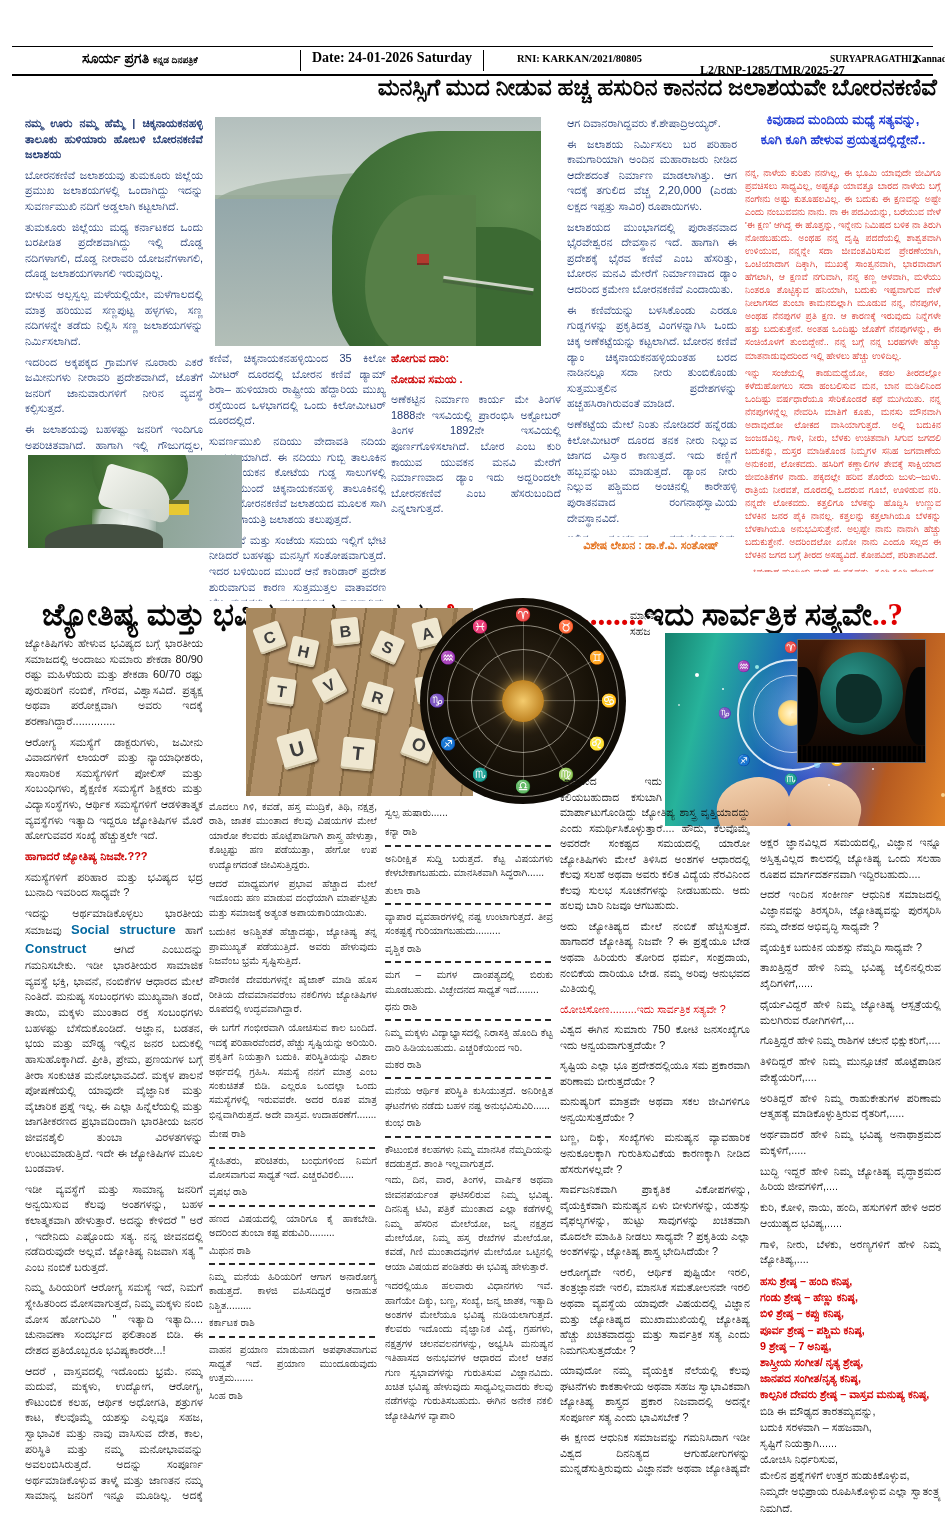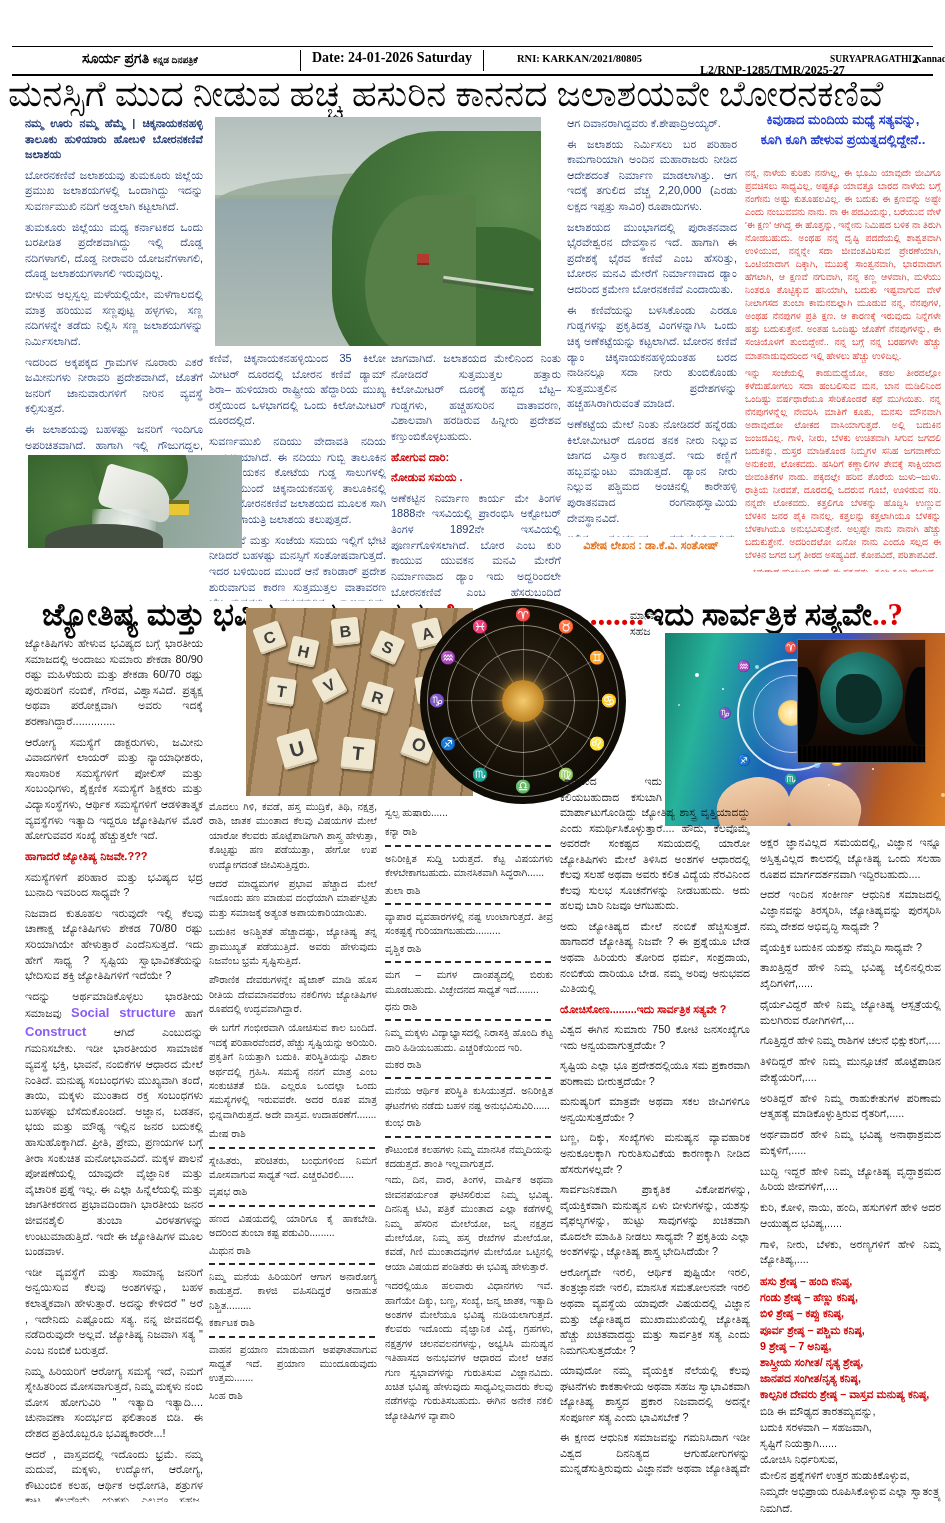--- a/index.html
+++ b/index.html
@@ -12,22 +12,22 @@
   .hdr-item{position:absolute;top:3px;white-space:nowrap;color:#000}
   .hdr-logo{left:70px;font-weight:bold;font-size:14px}
   .hdr-logo-sub{font-size:9px;font-weight:bold;margin-left:4px}
   .hdr-date{left:288px;width:182px;text-align:center;font-family:"Liberation Serif",serif;
             font-weight:bold;font-size:14px;border-left:1.5px solid #000;border-right:1.5px solid #000;height:21px}
   .hdr-rni{left:505px;font-family:"Liberation Serif",serif;font-weight:bold;font-size:10.5px;top:6px}
   .hdr-reg{left:688px;font-family:"Liberation Serif",serif;font-weight:bold;font-size:12px;top:16px}
   .hdr-paper{left:818px;font-family:"Liberation Serif",serif;font-weight:bold;font-size:9.5px;top:7px}
   .hdr-page{left:900px;font-family:"Liberation Serif",serif;font-weight:bold;font-size:13px;top:4px}
   
-  .a1-headline{position:absolute;left:8px;top:76px;width:929px;text-align:left;
-      font-family:"Liberation Serif",serif;font-weight:normal;font-size:36px;line-height:1.05;color:#060606}
+  .a1-headline{position:absolute;left:8px;top:76px;width:929px;text-align:right;
+      font-family:"Liberation Serif",serif;font-weight:bold;font-size:23px;line-height:1.05;color:#060606}
   .a2-headline{position:absolute;left:8px;top:599px;width:929px;text-align:center;
       font-family:"Liberation Serif",serif;font-weight:bold;font-size:31px;line-height:1.05;color:#060606}
   .red{color:#e00000}
   
   .txt{position:absolute;text-align:justify;overflow:hidden}
   .a1col{color:#223a72;font-size:11px;line-height:1.42}
   .a1col p,.a2col p{margin:0 0 5px 0}
   .lede{font-weight:bold}
   .subred{color:#cc0000;font-weight:bold;margin:2px 0 4px 0}
   .a2col{color:#141414;font-size:10px;line-height:1.44}
@@ -140,24 +140,24 @@
   .a2colA{left:25px;top:636px;width:178px;height:866px;font-size:11px;line-height:1.42}
   .a2colB{left:209px;top:800px;width:168px;height:712px}
   .a2colC{left:385px;top:806px;width:168px;height:706px}
   .a2colD{left:560px;top:608px;width:190px;height:872px;font-size:10.8px}
   .a2colE{left:760px;top:835px;width:181px;height:677px;font-size:10.8px;line-height:1.46}
   .cd-float-l{float:left;width:70px;height:166px}
   .cd-float-r{float:right;width:88px;height:186px}
   .rashi-name{margin-top:3px}
   .rashi-sep{border-top:2px dashed #2b2b2b;margin:5px 2px 5px 0;height:0}
   .rashi-text{margin-bottom:2px}
-  .redline{color:#d40000;font-weight:bold}
+  .redline{color:#d40000;font-weight:normal}
   .redlist div{color:#d40000;font-weight:bold;line-height:1.5}
   .closing div{line-height:1.5}
-  .eng{font-family:"Liberation Sans",sans-serif;font-weight:bold;font-size:13px;color:#8b5cf6}
+  .eng{font-family:"Liberation Sans",sans-serif;font-weight:bold;font-size:13px;color:#0369a1}
 </style>
 </head>
 <body>
 
 <div id="page">
 
   <div class="hdr">
     <div class="hdr-item hdr-logo">
       <span>ಸೂರ್ಯ ಪ್ರಗತಿ</span><span class="hdr-logo-sub">ಕನ್ನಡ ದಿನಪತ್ರಿಕೆ</span>
     </div>
@@ -184,21 +184,20 @@
     <div class="pl-shore"></div>
     <div class="pl-hut"></div>
     <div class="pl-bridge"></div>
   </div>
 
   <div class="txt a1col" style="left:209px;top:351px;width:177px;height:250px">
     <span><p>ಕಣಿವೆ, ಚಿಕ್ಕನಾಯಕನಹಳ್ಳಿಯಿಂದ 35 ಕಿಲೋ ಮೀಟರ್ ದೂರದಲ್ಲಿ ಬೋರನ ಕಣಿವೆ ಡ್ಯಾಮ್ ಶಿರಾ– ಹುಳಿಯಾರು ರಾಷ್ಟ್ರೀಯ ಹೆದ್ದಾರಿಯ ಮುಖ್ಯ ರಸ್ತೆಯಿಂದ ಒಳಭಾಗದಲ್ಲಿ ಒಂದು ಕಿಲೋಮೀಟರ್ ದೂರದಲ್ಲಿದೆ.</p><p>ಸುವರ್ಣಮುಖಿ ನದಿಯು ವೇದಾವತಿ ನದಿಯ ಉಪನದಿಯಾಗಿದೆ. ಈ ನದಿಯು ಗುಬ್ಬಿ ತಾಲೂಕಿನ ಮೂಗನಾಯಕನ ಕೋಟೆಯ ಗುಡ್ಡ ಸಾಲುಗಳಲ್ಲಿ ಹುಟ್ಟಿ ಮುಂದೆ ಚಿಕ್ಕನಾಯಕನಹಳ್ಳಿ ತಾಲೂಕಿನಲ್ಲಿ ಹರಿದು ಬೋರನಕಣಿವೆ ಜಲಾಶಯದ ಮೂಲಕ ಸಾಗಿ ಮುಂದೆ ಗಾಯತ್ರಿ ಜಲಾಶಯ ತಲುಪುತ್ತದೆ.</p><p>ಮುಂಜಾನೆ ಮತ್ತು ಸಂಜೆಯ ಸಮಯ ಇಲ್ಲಿಗೆ ಭೇಟಿ ನೀಡಿದರೆ ಬಹಳಷ್ಟು ಮನಸ್ಸಿಗೆ ಸಂತೋಷವಾಗುತ್ತದೆ. ಇದರ ಬಳಿಯಿಂದ ಮುಂದೆ ಆನೆ ಕಾರಿಡಾರ್ ಪ್ರದೇಶ ಶುರುವಾಗುವ ಕಾರಣ ಸುತ್ತಮುತ್ತಲ ವಾತಾವರಣ ಬೆಟ್ಟ–ಗುಡ್ಡಗಳು ಹಚ್ಚಹಸುರಿನ ತಾಣವಾಗಿದ್ದು ಟ್ರೆಕ್ಕಿಂಗ್‌ಗೆ ಹೇಳಿ ಮಾಡಿಸಿದ ಜಾಗವಾಗಿದೆ. ಅರ್ಧ ದಿನದ ಪಿಕ್ನಿಕ್ಕಿಗೆ ಹೇಳಿಮಾಡಿಸಿದ ಜಾಗವಾಗಿದೆ.</p></span>
   </div>
 
   <div class="txt a1col" style="left:391px;top:351px;width:170px;height:250px">
-    <span><p>ಜಾಗವಾಗಿದೆ. ಜಲಾಶಯದ ಮೇಲಿನಿಂದ ನಿಂತು ನೋಡಿದರೆ ಸುತ್ತಮುತ್ತಲ ಹತ್ತಾರು ಕಿಲೋಮೀಟರ್ ದೂರಕ್ಕೆ ಹಬ್ಬಿದ ಬೆಟ್ಟ–ಗುಡ್ಡಗಳು, ಹಚ್ಚಹಸುರಿನ ವಾತಾವರಣ, ವಿಶಾಲವಾಗಿ ಹರಡಿರುವ ಹಿನ್ನೀರು ಪ್ರದೇಶವ ಕಣ್ತುಂಬಿಕೊಳ್ಳಬಹುದು.</p></span>
     <p class="subred">ಹೋಗುವ ದಾರಿ:</p>
     <p class="subred">ನೋಡುವ ಸಮಯ .</p>
     <span><p>ಅಣೆಕಟ್ಟಿನ ನಿರ್ಮಾಣ ಕಾರ್ಯ ಮೇ ತಿಂಗಳ 1888ನೇ ಇಸವಿಯಲ್ಲಿ ಪ್ರಾರಂಭಿಸಿ ಅಕ್ಟೋಬರ್ ತಿಂಗಳ 1892ನೇ ಇಸವಿಯಲ್ಲಿ ಪೂರ್ಣಗೊಳಿಸಲಾಗಿದೆ. ಬೋರ ಎಂಬ ಕುರಿ ಕಾಯುವ ಯುವಕನ ಮನವಿ ಮೇರೆಗೆ ನಿರ್ಮಾಣವಾದ ಡ್ಯಾಂ ಇದು ಅದ್ದರಿಂದಲೇ ಬೋರನಕಣಿವೆ ಎಂಬ ಹೆಸರುಬಂದಿದೆ ಎನ್ನಲಾಗುತ್ತದೆ.</p></span>
   </div>
 
   <div class="txt a1col" style="left:567px;top:116px;width:170px;height:421px">
     <span><p>ಆಗ ದಿವಾನರಾಗಿದ್ದವರು ಕೆ.ಶೇಷಾದ್ರಿಅಯ್ಯರ್.</p><p>ಈ ಜಲಾಶಯ ನಿರ್ಮಿಸಲು ಬರ ಪರಿಹಾರ ಕಾಮಗಾರಿಯಾಗಿ ಅಂದಿನ ಮಹಾರಾಜರು ನೀಡಿದ ಆದೇಶದಂತೆ ನಿರ್ಮಾಣ ಮಾಡಲಾಗಿತ್ತು. ಆಗ ಇದಕ್ಕೆ ತಗುಲಿದ ವೆಚ್ಚ 2,20,000 (ಎರಡು ಲಕ್ಷದ ಇಪ್ಪತ್ತು ಸಾವಿರ) ರೂಪಾಯಿಗಳು.</p><p>ಜಲಾಶಯದ ಮುಂಭಾಗದಲ್ಲಿ ಪುರಾತನವಾದ ಭೈರವೇಶ್ವರನ ದೇವಸ್ಥಾನ ಇದೆ. ಹಾಗಾಗಿ ಈ ಪ್ರದೇಶಕ್ಕೆ ಭೈರವ ಕಣಿವೆ ಎಂಬ ಹೆಸರಿತ್ತು, ಬೋರನ ಮನವಿ ಮೇರೆಗೆ ನಿರ್ಮಾಣವಾದ ಡ್ಯಾಂ ಆದರಿಂದ ಕ್ರಮೇಣ ಬೋರನಕಣಿವೆ ಎಂದಾಯಿತು.</p><p>ಈ ಕಣಿವೆಯನ್ನು ಬಳಸಿಕೊಂಡು ಎರಡೂ ಗುಡ್ಡಗಳನ್ನು ಪ್ರಕೃತಿದತ್ತ ವಿಂಗಳನ್ನಾಗಿಸಿ ಒಂದು ಚಿಕ್ಕ ಅಣೆಕಟ್ಟೆಯನ್ನು ಕಟ್ಟಲಾಗಿದೆ. ಬೋರನ ಕಣಿವೆ ಡ್ಯಾಂ ಚಿಕ್ಕನಾಯಕನಹಳ್ಳಿಯಂತಹ ಬರದ ನಾಡಿನಲ್ಲೂ ಸದಾ ನೀರು ತುಂಬಿಕೊಂಡು ಸುತ್ತಮುತ್ತಲಿನ ಪ್ರದೇಶಗಳನ್ನು ಹಚ್ಚಹಸಿರಾಗಿರುವಂತೆ ಮಾಡಿದೆ.</p><p>ಅಣೆಕಟ್ಟೆಯ ಮೇಲೆ ನಿಂತು ನೋಡಿದರೆ ಹನ್ನೆರಡು ಕಿಲೋಮೀಟರ್ ದೂರದ ತನಕ ನೀರು ನಿಲ್ಲುವ ಜಾಗದ ವಿಸ್ತಾರ ಕಾಣುತ್ತದೆ. ಇದು ಕಣ್ಣಿಗೆ ಹಬ್ಬವನ್ನುಂಟು ಮಾಡುತ್ತದೆ. ಡ್ಯಾಂನ ನೀರು ನಿಲ್ಲುವ ಪಶ್ಚಿಮದ ಅಂಚಿನಲ್ಲಿ ಕಾರೇಹಳ್ಳಿ ಪುರಾತನವಾದ ರಂಗನಾಥಸ್ವಾಮಿಯ ದೇವಸ್ಥಾನವಿದೆ.</p><p>ಇಲ್ಲಿನ ಸೂರ್ಯಾಸ್ತ ರಮಣೀಯವಾಗಿದ್ದು ಪ್ರವಾಸಿಗರನ್ನು ಆಕರ್ಷಿಸುತ್ತಿದೆ. ಬೋರನ ಕಣಿವೆ ತುಂಬಿದಾಗ ಅಣೆಕಟ್ಟೆಯ ಮೇಲೆ ನಿಂತು ಸೂರ್ಯಾಸ್ತವನ್ನು ನೋಡುವುದು ವಿಶೇಷ ಅನುಭವ ನೀಡುತ್ತದೆ. ಸಮೀಪದಲ್ಲಿಯೇ ನೂತನವಾಗಿ ನಿರ್ಮಿಸಿರುವ ಸಾಯಿಬಾಬಾ ಮಂದಿರವಿದೆ. ಸುತ್ತಲೂ ಸುಂದರ ಹೂತೋಟದ ಉದ್ಯಾನವನವಿದೆ. ಒಂದು ದಿನದ ಪ್ರವಾಸಕ್ಕೆ ಹೇಳಿಮಾಡಿಸಿದಂತಿದೆ.</p></span>
   </div>
 
   <div class="byline">ವಿಶೇಷ ಲೇಖನ : ಡಾ.ಕೆ.ವಿ. ಸಂತೋಷ್</div>
@@ -223,21 +222,21 @@
     <div class="sb-tail">ಕಿವುಡಾದ ಮಂದಿಯ ಮಧ್ಯೆ ಈ ಸತ್ಯವನ್ನು, ಕೂಗಿ ಕೂಗಿ ಹೇಳುವ ಪ್ರಯತ್ನದಲ್ಲಿದ್ದೇನೆ..</div>
   </div>
 
   <div class="a2-headline">
     <span>ಜ್ಯೋತಿಷ್ಯ ಮತ್ತು ಭವಿಷ್ಯ ಹಾಗು ವಾಸ್ತವ </span><span class="red">ಯೋಚಿಸೋಣ.........</span><span>ಇದು ಸಾರ್ವತ್ರಿಕ ಸತ್ಯವೇ</span><span class="red">..?</span>
   </div>
 
   <div class="txt a2col a2colA">
     <span><p>ಜ್ಯೋತಿಷಿಗಳು ಹೇಳುವ ಭವಿಷ್ಯದ ಬಗ್ಗೆ ಭಾರತೀಯ ಸಮಾಜದಲ್ಲಿ ಅಂದಾಜು ಸುಮಾರು ಶೇಕಡಾ 80/90 ರಷ್ಟು ಮಹಿಳೆಯರು ಮತ್ತು ಶೇಕಡಾ 60/70 ರಷ್ಟು ಪುರುಷರಿಗೆ ನಂಬಿಕೆ, ಗೌರವ, ವಿಶ್ವಾಸವಿದೆ. ಪ್ರತ್ಯಕ್ಷ ಅಥವಾ ಪರೋಕ್ಷವಾಗಿ ಅವರು ಇದಕ್ಕೆ ಶರಣಾಗಿದ್ದಾರೆ..............</p><p>ಆರೋಗ್ಯ ಸಮಸ್ಯೆಗೆ ಡಾಕ್ಟರುಗಳು, ಜಮೀನು ವಿವಾದಗಳಿಗೆ ಲಾಯರ್ ಮತ್ತು ನ್ಯಾಯಾಧೀಶರು, ಸಾಂಸಾರಿಕ ಸಮಸ್ಯೆಗಳಿಗೆ ಪೋಲಿಸ್ ಮತ್ತು ಸಂಬಂಧಿಗಳು, ಶೈಕ್ಷಣಿಕ ಸಮಸ್ಯೆಗೆ ಶಿಕ್ಷಕರು ಮತ್ತು ವಿದ್ಯಾಸಂಸ್ಥೆಗಳು, ಆರ್ಥಿಕ ಸಮಸ್ಯೆಗಳಿಗೆ ಆಡಳಿತಾತ್ಮಕ ವ್ಯವಸ್ಥೆಗಳು ಇತ್ಯಾದಿ ಇದ್ದರೂ ಜ್ಯೋತಿಷಿಗಳ ಮೊರೆ ಹೋಗುವವರ ಸಂಖ್ಯೆ ಹೆಚ್ಚುತ್ತಲೇ ಇದೆ.</p></span>
     <p class="subred">ಹಾಗಾದರೆ ಜ್ಯೋತಿಷ್ಯ ನಿಜವೇ.???</p>
-    <span><p>ಸಮಸ್ಯೆಗಳಿಗೆ ಪರಿಹಾರ ಮತ್ತು ಭವಿಷ್ಯದ ಭದ್ರ ಬುನಾದಿ ಇವರಿಂದ ಸಾಧ್ಯವೇ ?</p><p>ನಿಜವಾದ ಕುತೂಹಲ ಇರುವುದೇ ಇಲ್ಲಿ ಕೆಲವು ಚಾಣಾಕ್ಷ ಜ್ಯೋತಿಷಿಗಳು ಶೇಕಡ 70/80 ರಷ್ಟು ಸರಿಯಾಗಿಯೇ ಹೇಳುತ್ತಾರೆ ಎಂದೆನಿಸುತ್ತದೆ. ಇದು ಹೇಗೆ ಸಾಧ್ಯ ? ಸೃಷ್ಟಿಯ ಸ್ವಾಭಾವಿಕತೆಯನ್ನು ಭೇದಿಸುವ ಶಕ್ತಿ ಜ್ಯೋತಿಷಿಗಳಿಗೆ ಇದೆಯೇ ?</p></span>
+    <span><p>ಸಮಸ್ಯೆಗಳಿಗೆ ಪರಿಹಾರ ಮತ್ತು ಭವಿಷ್ಯದ ಭದ್ರ ಬುನಾದಿ ಇವರಿಂದ ಸಾಧ್ಯವೇ ?</p></span>
     <p><span>ಇದನ್ನು ಅರ್ಥಮಾಡಿಕೊಳ್ಳಲು ಭಾರತೀಯ ಸಮಾಜವು </span><span class="eng">Social structure</span><span> ಹಾಗೆ </span><span class="eng">Construct</span><span> ಆಗಿದೆ ಎಂಬುದನ್ನು ಗಮನಿಸಬೇಕು. ಇಡೀ ಭಾರತೀಯರ ಸಾಮಾಜಿಕ ವ್ಯವಸ್ಥೆ ಭಕ್ತಿ, ಭಾವನೆ, ನಂಬಿಕೆಗಳ ಆಧಾರದ ಮೇಲೆ ನಿಂತಿದೆ. ಮನುಷ್ಯ ಸಂಬಂಧಗಳು ಮುಖ್ಯವಾಗಿ ತಂದೆ, ತಾಯಿ, ಮಕ್ಕಳು ಮುಂತಾದ ರಕ್ತ ಸಂಬಂಧಗಳು ಬಹಳಷ್ಟು ಬೆಸೆದುಕೊಂಡಿದೆ. ಅಜ್ಞಾನ, ಬಡತನ, ಭಯ ಮತ್ತು ಮೌಢ್ಯ ಇಲ್ಲಿನ ಜನರ ಬದುಕಲ್ಲಿ ಹಾಸುಹೊಕ್ಕಾಗಿದೆ. ಪ್ರೀತಿ, ಪ್ರೇಮ, ಪ್ರಣಯಗಳ ಬಗ್ಗೆ ತೀರಾ ಸಂಕುಚಿತ ಮನೋಭಾವವಿದೆ. ಮಕ್ಕಳ ಪಾಲನೆ ಪೋಷಣೆಯಲ್ಲಿ ಯಾವುದೇ ವೈಜ್ಞಾನಿಕ ಮತ್ತು ವೈಚಾರಿಕ ಪ್ರಶ್ನೆ ಇಲ್ಲ. ಈ ಎಲ್ಲಾ ಹಿನ್ನೆಲೆಯಲ್ಲಿ ಮತ್ತು ಜಾಗತೀಕರಣದ ಪ್ರಭಾವದಿಂದಾಗಿ ಭಾರತೀಯ ಜನರ ಜೀವನಶೈಲಿ ತುಂಬಾ ವಿರಳತಗಳನ್ನು ಉಂಟುಮಾಡುತ್ತಿದೆ. ಇದೇ ಈ ಜ್ಯೋತಿಷಿಗಳ ಮೂಲ ಬಂಡವಾಳ.</span></p>
     <span><p>ಇಡೀ ವ್ಯವಸ್ಥೆಗೆ ಮತ್ತು ಸಾಮಾನ್ಯ ಜನರಿಗೆ ಅನ್ವಯಿಸುವ ಕೆಲವು ಅಂಶಗಳನ್ನು, ಬಹಳ ಕಲಾತ್ಮಕವಾಗಿ ಹೇಳುತ್ತಾರೆ. ಅದನ್ನು ಕೇಳಿದರೆ " ಅರೆ , ಇದೇನಿದು ಎಷ್ಟೊಂದು ಸತ್ಯ. ನನ್ನ ಜೀವನದಲ್ಲಿ ನಡೆದಿರುವುದೇ ಅಲ್ಲವೆ. ಜ್ಯೋತಿಷ್ಯ ನಿಜವಾಗಿ ಸತ್ಯ " ಎಂಬ ನಂಬಿಕೆ ಬರುತ್ತದೆ.</p><p>ನಿಮ್ಮ ಹಿರಿಯರಿಗೆ ಆರೋಗ್ಯ ಸಮಸ್ಯೆ ಇದೆ, ನಿಮಗೆ ಸ್ನೇಹಿತರಿಂದ ಮೋಸವಾಗುತ್ತದೆ, ನಿಮ್ಮ ಮಕ್ಕಳು ನಂಬಿ ಮೋಸ ಹೋಗುವಿರಿ " ಇತ್ಯಾದಿ ಇತ್ಯಾದಿ.... ಚುನಾವಣಾ ಸಂದರ್ಭದ ಫಲಿತಾಂಶ ಬಿಡಿ. ಈ ದೇಶದ ಪ್ರತಿಯೊಬ್ಬರೂ ಭವಿಷ್ಯಕಾರರೇ...!</p><p>ಆದರೆ , ವಾಸ್ತವದಲ್ಲಿ ಇದೊಂದು ಭ್ರಮೆ. ನಮ್ಮ ಮದುವೆ, ಮಕ್ಕಳು, ಉದ್ಯೋಗ, ಆರೋಗ್ಯ, ಕೌಟುಂಬಿಕ ಕಲಹ, ಆರ್ಥಿಕ ಅಧೋಗತಿ, ಶತ್ರುಗಳ ಕಾಟ, ಕೆಲವೊಮ್ಮೆ ಯಶಸ್ಸು ಎಲ್ಲವೂ ಸಹಜ, ಸ್ವಾಭಾವಿಕ ಮತ್ತು ನಾವು ವಾಸಿಸುವ ದೇಶ, ಕಾಲ, ಪರಿಸ್ಥಿತಿ ಮತ್ತು ನಮ್ಮ ಮನೋಭಾವವನ್ನು ಅವಲಂಬಿಸಿರುತ್ತದೆ. ಅದನ್ನು ಸಂಪೂರ್ಣ ಅರ್ಥಮಾಡಿಕೊಳ್ಳುವ ತಾಳ್ಮೆ ಮತ್ತು ಜಾಣತನ ನಮ್ಮ ಸಾಮಾನ್ಯ ಜನರಿಗೆ ಇನ್ನೂ ಮೂಡಿಲ್ಲ. ಅದಕ್ಕೆ ಬದಲಾಗಿ ಮೌಢ್ಯಕ್ಕೆ ಮತ್ತು ಸುಲಭ ಪರಿಹಾರದ ಆಕರ್ಷಣೆಗೆ ಒಳಗಾಗಿ ಜ್ಯೋತಿಷಿಗಳ ಮೊರೆ ಹೋಗುತ್ತಾರೆ.</p></span>
   </div>
 
   <div class="abs ph-scrabble">
     <span><span class="tile">C</span><span class="tile">H</span><span class="tile">B</span><span class="tile">S</span><span class="tile">A</span><span class="tile">T</span><span class="tile">V</span><span class="tile">R</span><span class="tile">N</span><span class="tile">U</span><span class="tile">T</span><span class="tile">O</span></span>
   </div>
 
   <div class="abs ph-zodiac">
     <div class="spk"></div><div class="spk"></div><div class="spk"></div><div class="spk"></div><div class="spk"></div><div class="spk"></div>

